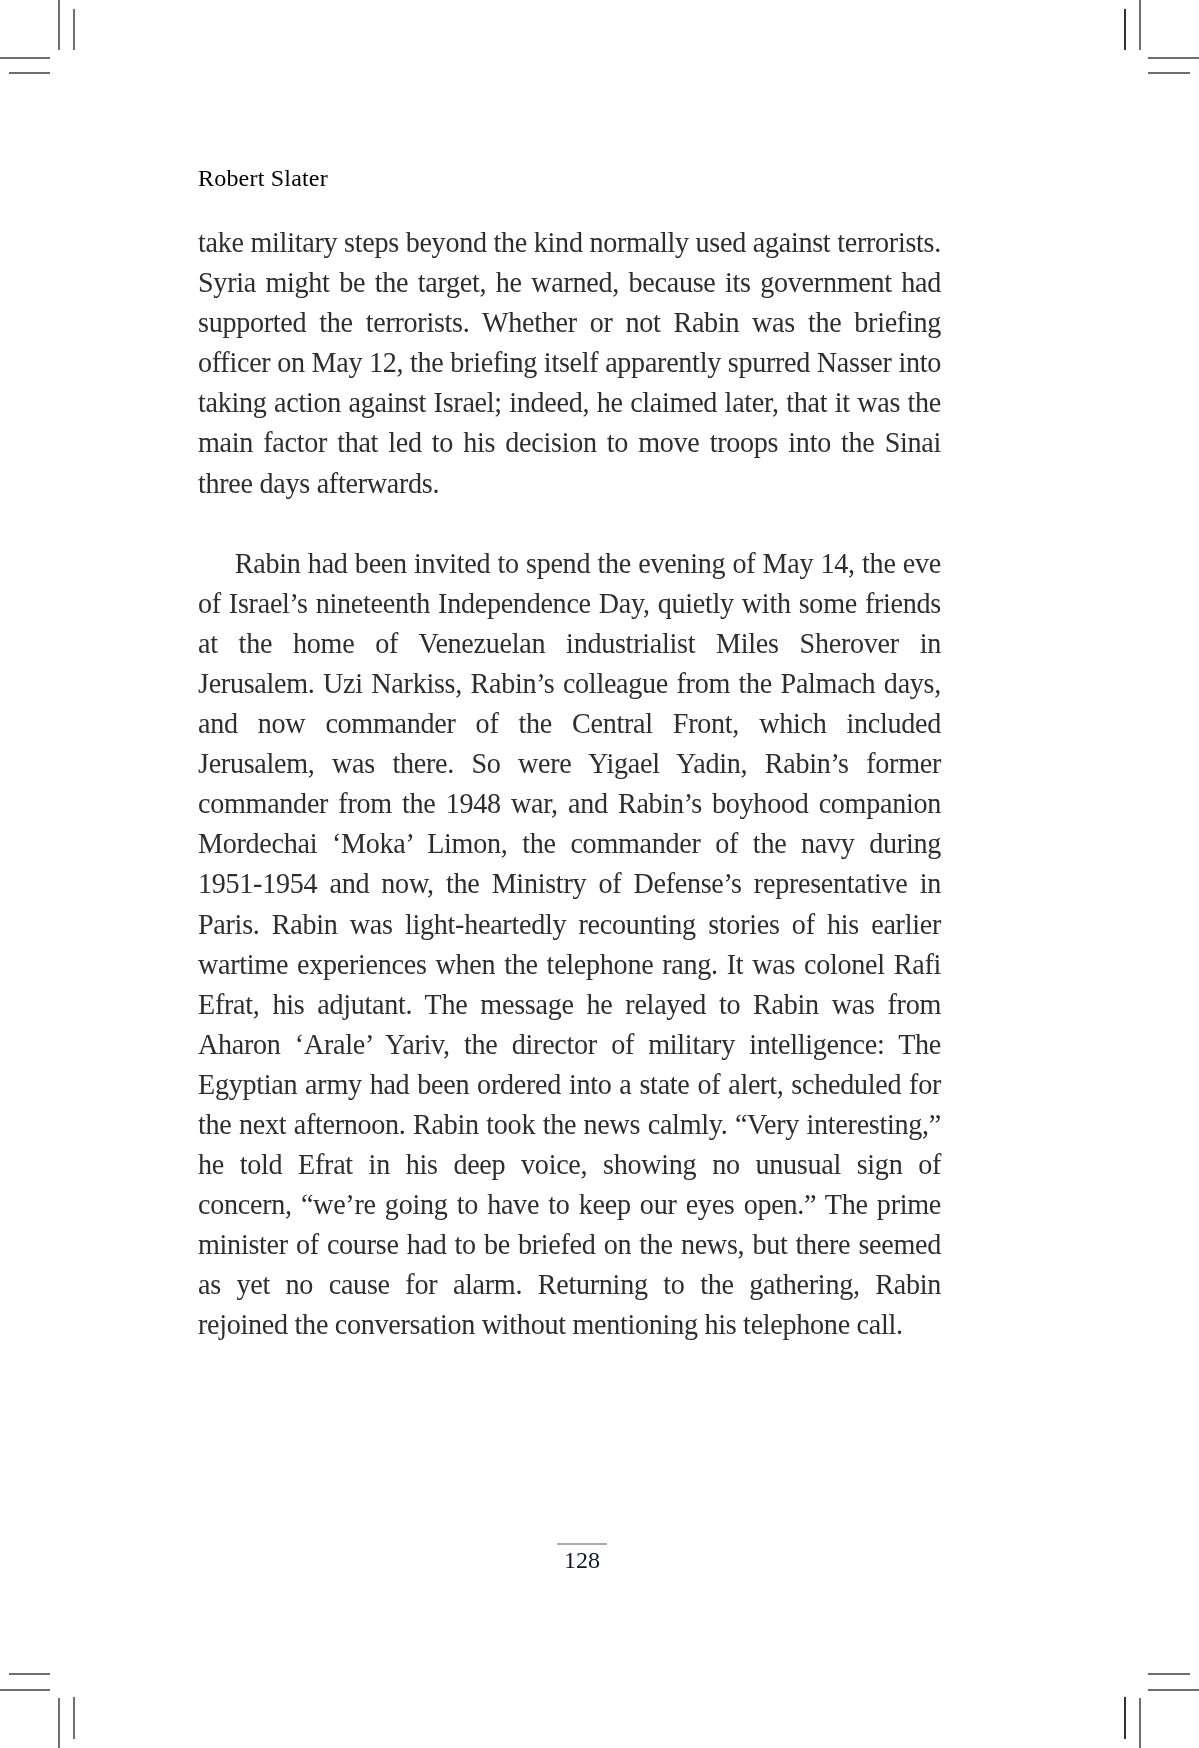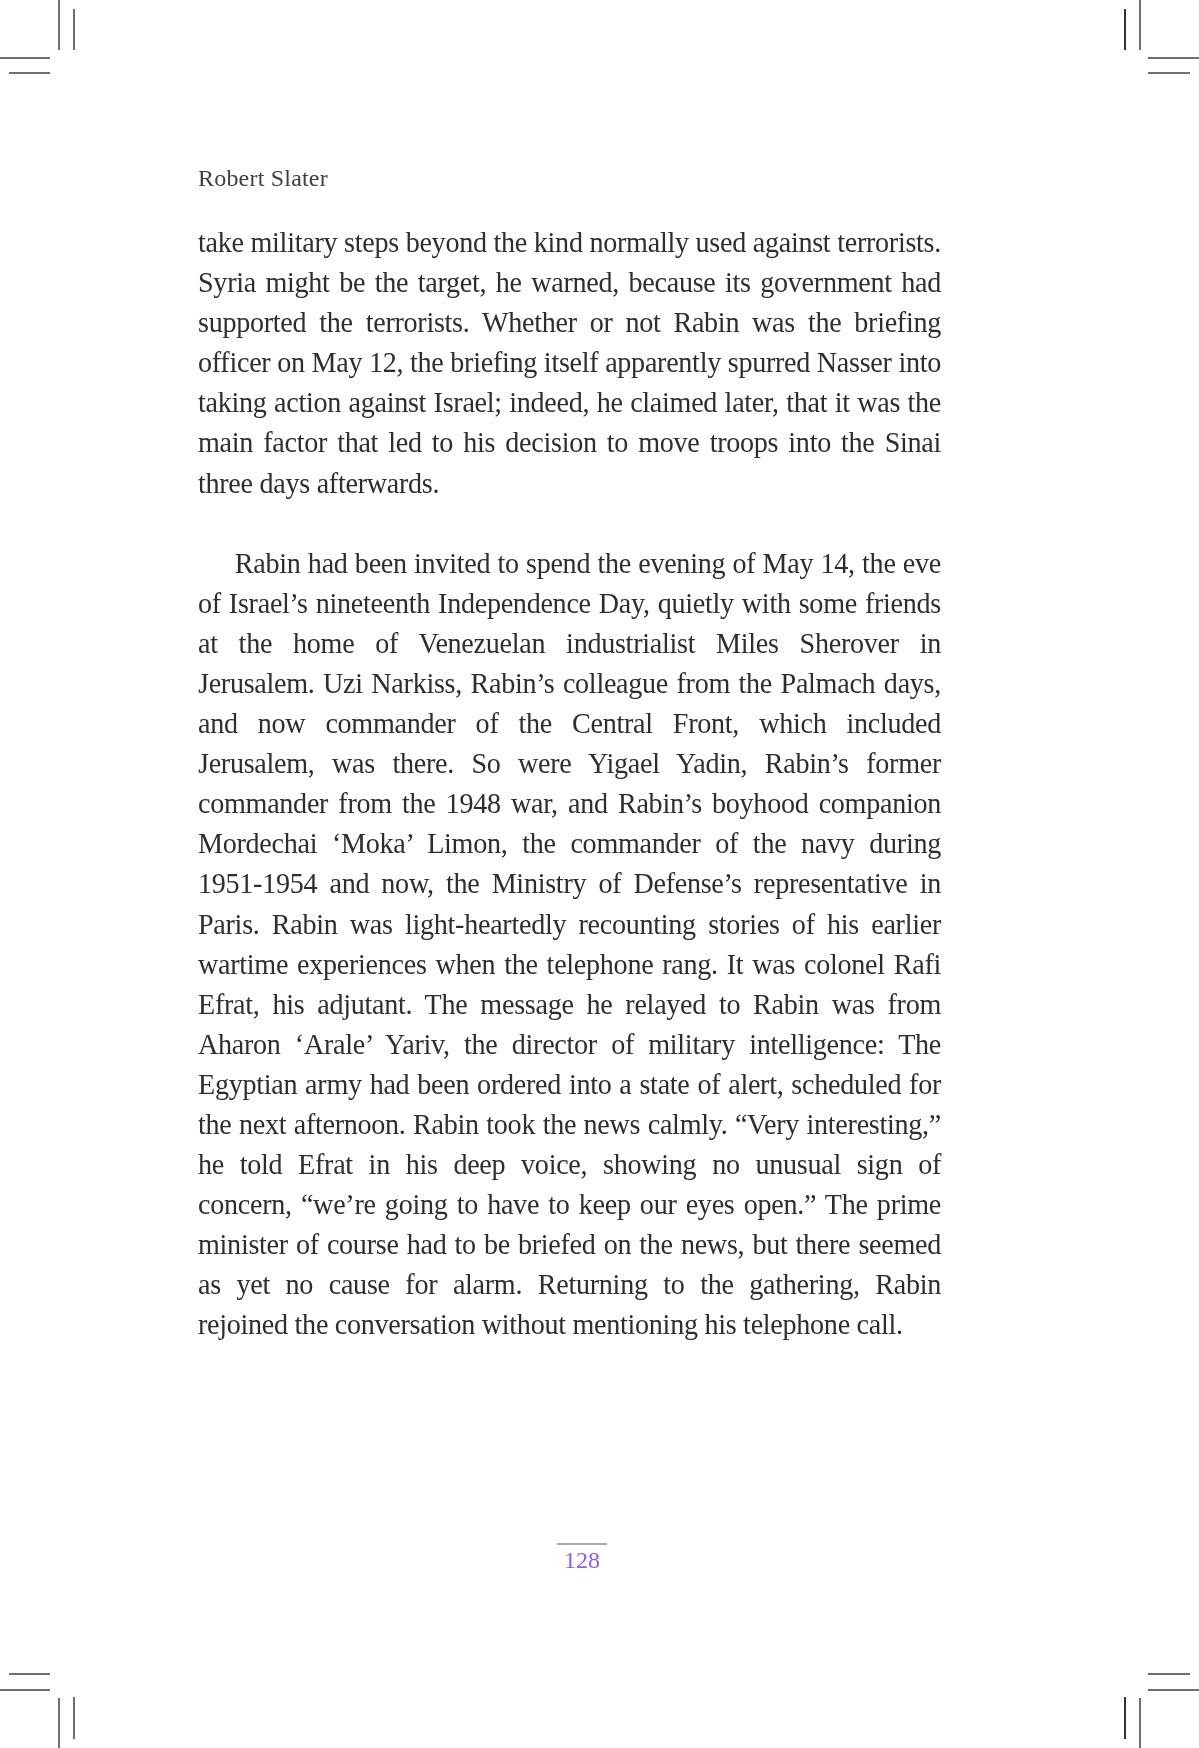--- a/index.html
+++ b/index.html
@@ -1,34 +1,34 @@
 <!DOCTYPE html>
 <html><head>
 <meta charset="utf-8">
 <style>
   html, body { margin: 0; padding: 0; background: #ffffff; }
   body { width: 1199px; height: 1748px; position: relative; overflow: hidden; }
   .mark { position: absolute; background: #6f6f6f; }
   .running-head {
     position: absolute; left: 198px; top: 165px;
-    font-family: "Liberation Serif", serif; font-size: 24px; color: #404040;
+    font-family: "Liberation Serif", serif; font-size: 24px; color: #000000;
     letter-spacing: 0.2px;
   }
   .body-text {
     position: absolute; left: 198px; top: 222px; width: 766px;
     font-family: "Liberation Serif", serif; font-size: 29px; line-height: 40.1px;
     color: #2e2e2e; text-align: justify; letter-spacing: -0.3px;
     transform: scaleX(0.97); transform-origin: left top;
   }
   .body-text p { margin: 0; }
   .para1 { }
   .para2 { margin-top: 40px !important; text-indent: 38px; }
   .folio {
     position: absolute; left: 557px; top: 1543px; width: 50px; text-align: center;
-    font-family: "Liberation Serif", serif; font-size: 24px; color: #8b5cf6;
+    font-family: "Liberation Serif", serif; font-size: 24px; color: #0f172a;
     border-top: 2px solid #a5adad; padding-top: 1px; line-height: 28px;
   }
 </style>
 </head>
 <body>
 
 <div class="mark" style="left:58px; top:0; width:2px; height:50px;"></div>
 <div class="mark" style="left:73px; top:9px; width:2px; height:41px;"></div>
 <div class="mark" style="left:0; top:57px; width:50px; height:2px;"></div>
 <div class="mark" style="left:9px; top:72px; width:41px; height:2px;"></div>

